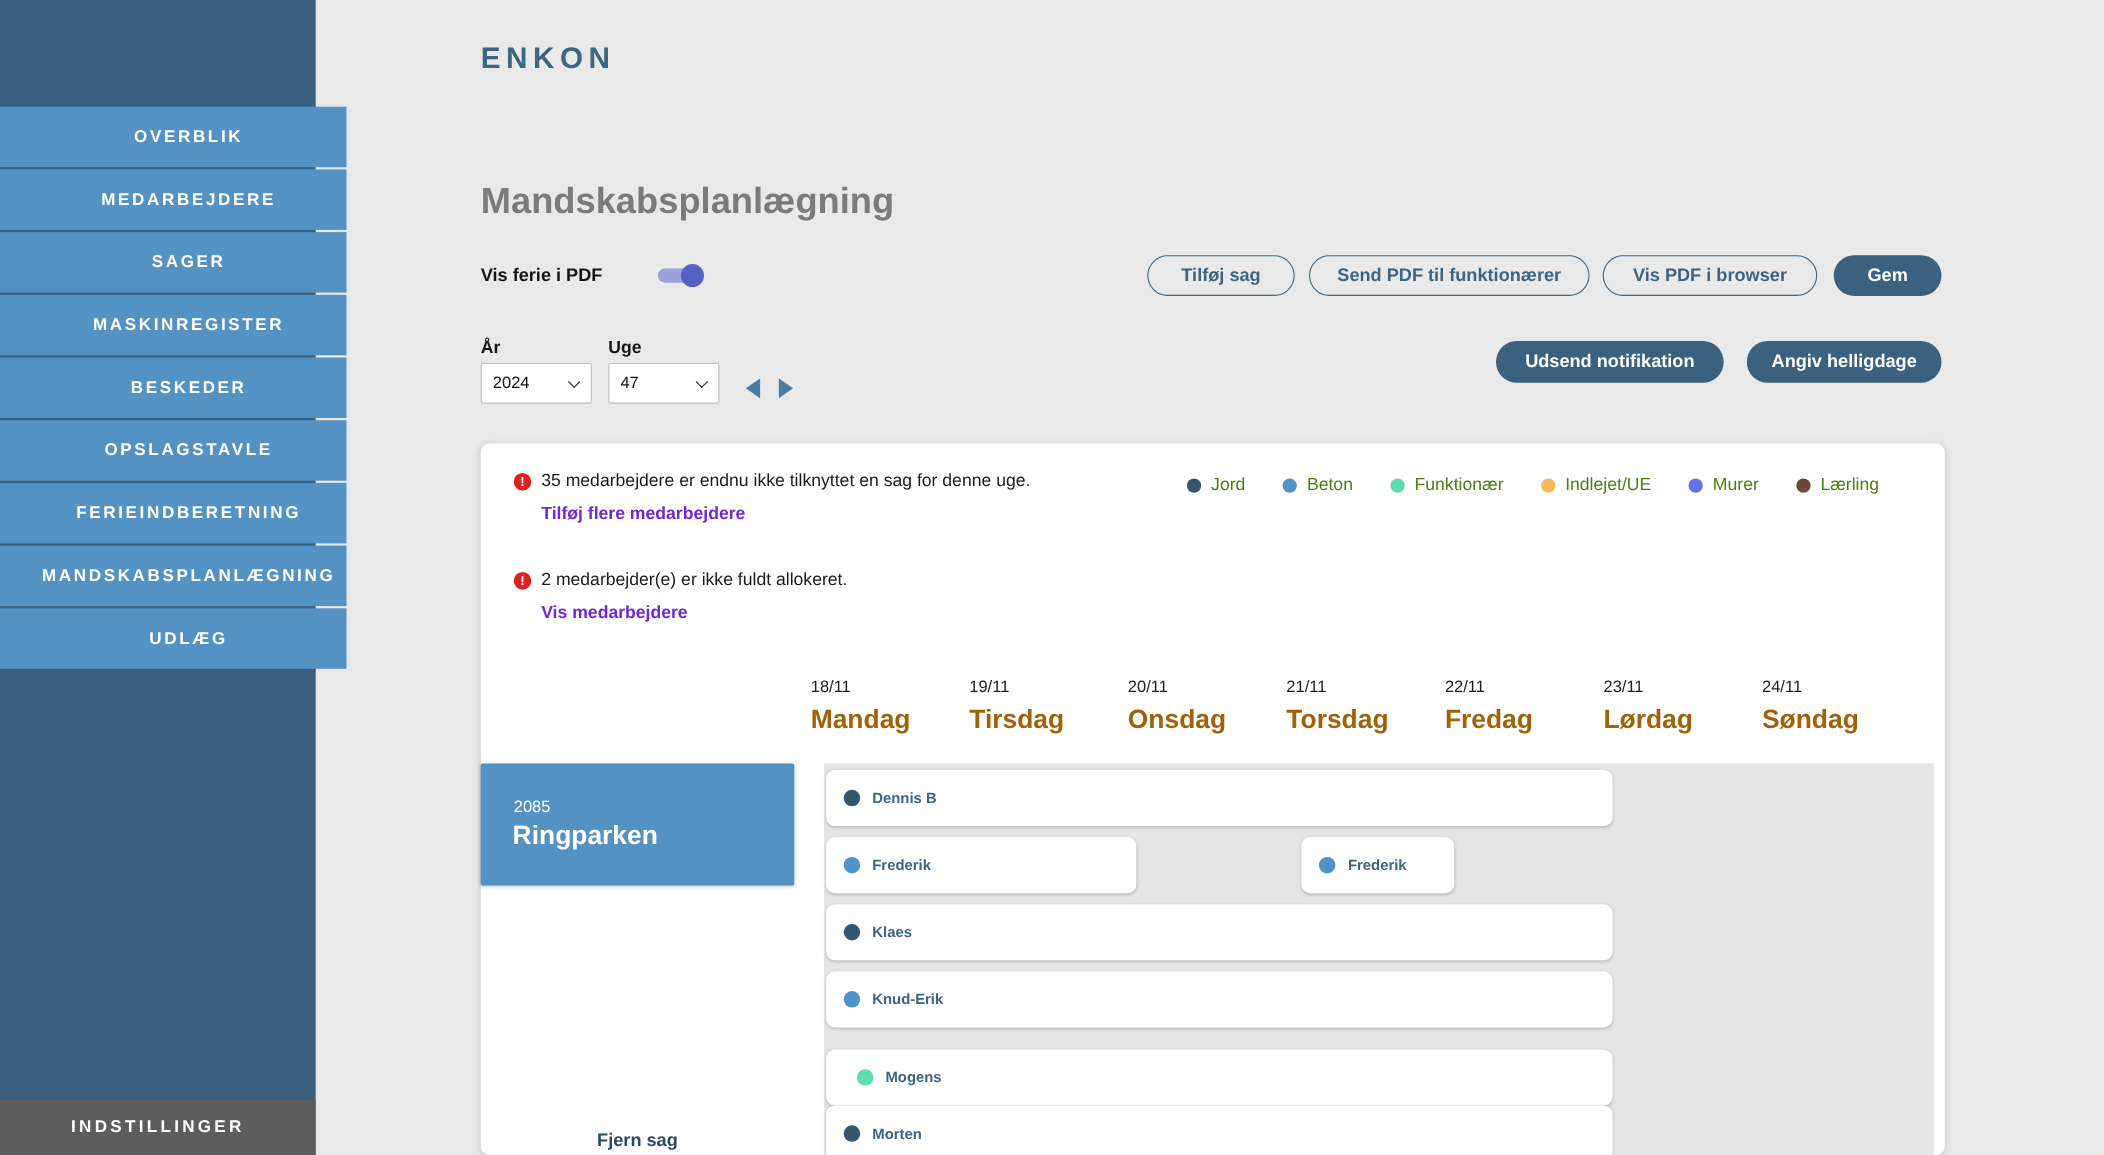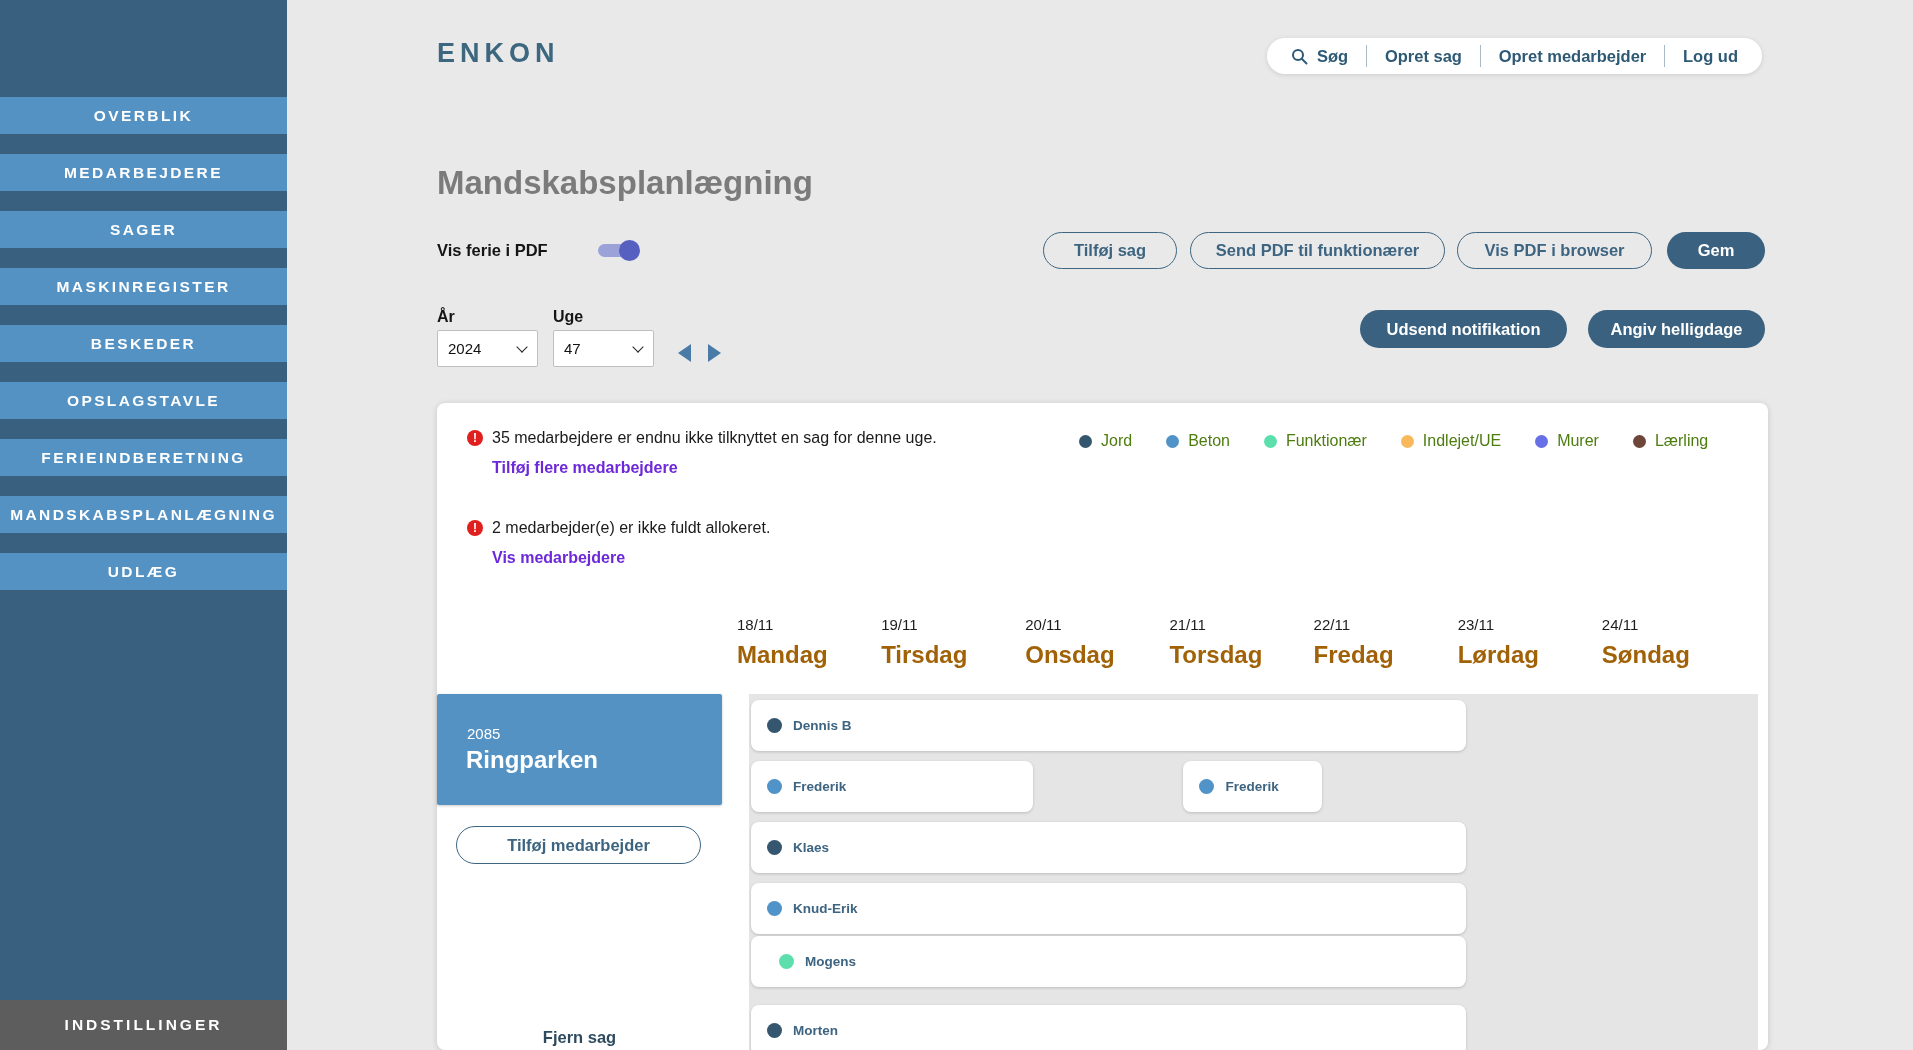--- a/index.html
+++ b/index.html
@@ -1,22 +1,22 @@
 <!DOCTYPE html>
 <html><head>
 <meta charset="utf-8">
 <style>
   html,body{margin:0;padding:0;background:#e9e9e9;font-family:"Liberation Sans",sans-serif;}
   .stage{position:relative;width:1913px;height:1050px;overflow:hidden;background:#e9e9e9;}
 
   
   .sidebar{position:absolute;left:0;top:0;width:287px;height:1050px;background:#3a6080;}
-  .sb-item{position:absolute;left:0;width:287px;height:37px;background:#5492c3;color:#fff;
+  .sb-item{position:absolute;left:0;width:287px;height:55px;background:#5492c3;color:#fff;
            font-weight:bold;font-size:15.5px;letter-spacing:2.4px;display:flex;align-items:center;
-           justify-content:center;white-space:nowrap;cursor:pointer;}
+           justify-content:center;white-space:nowrap;cursor:pointer;padding-left:28px;}
   .sb-settings{position:absolute;left:0;top:1000px;width:287px;height:50px;background:#5d5d5d;color:#fff;
            font-weight:bold;font-size:15.5px;letter-spacing:3px;display:flex;align-items:center;justify-content:center;cursor:pointer;}
 
   
   .logo{position:absolute;left:437px;top:38px;font-size:27px;font-weight:800;letter-spacing:5px;color:#3d667f;cursor:pointer;}
   .navpill{position:absolute;left:1267px;top:38px;width:495px;height:36px;background:#fff;border-radius:18px;
            box-shadow:0 1px 5px rgba(0,0,0,.12);display:flex;align-items:center;justify-content:space-between;
            padding:0 24px;box-sizing:border-box;}
   .nav-item{display:flex;align-items:center;gap:9px;font-weight:bold;font-size:16.5px;color:#2e5975;cursor:pointer;white-space:nowrap;}
   .nav-div{width:1.5px;height:22px;background:#a9bac6;}
@@ -97,37 +97,20 @@
         <div class="sb-item" style="top: 382px;">OPSLAGSTAVLE</div>
         <div class="sb-item" style="top: 439px;">FERIEINDBERETNING</div>
         <div class="sb-item" style="top: 496px;">MANDSKABSPLANLÆGNING</div>
         <div class="sb-item" style="top: 553px;">UDLÆG</div>
       </div>
     <div class="sb-settings">INDSTILLINGER</div>
   </nav>
 
   <div class="logo">ENKON</div>
 
-  <div class="navpill">
-    <div class="nav-item">
-      <span style="display:flex;">
-        <svg width="17" height="17" viewBox="0 0 17 17">
-            <circle cx="7" cy="7" r="5" fill="none" stroke="#2e5975" stroke-width="2"></circle>
-            <line x1="11" y1="11" x2="15.5" y2="15.5" stroke="#2e5975" stroke-width="2" stroke-linecap="round"></line>
-          </svg>
-      </span>
-      <span>Søg</span>
-    </div>
-    <span class="nav-div"></span>
-    <div class="nav-item">Opret sag</div>
-    <span class="nav-div"></span>
-    <div class="nav-item">Opret medarbejder</div>
-    <span class="nav-div"></span>
-    <div class="nav-item">Log ud</div>
-  </div>
 
   <h1 class="page-title" style="margin:0;">Mandskabsplanlægning</h1>
 
   <div class="ferie-label">Vis ferie i PDF</div>
   <div class="toggle on" id="ferie-toggle">
     <span class="knob"></span>
   </div>
 
   <button class="pill-btn" style="left:1043px;top:232px;width:134px;">Tilføj sag</button>
   <button class="pill-btn" style="left:1190px;top:232px;width:255px;">Send PDF til funktionærer</button>
@@ -237,30 +220,29 @@
         <span class="bar-name">Frederik</span>
       </div>
       <div class="bar" style="left: 2px; top: 128px; width: 714.7px; height: 51px;">
         <span class="bar-dot" style="background: rgb(52, 87, 111);"></span>
         <span class="bar-name">Klaes</span>
       </div>
       <div class="bar" style="left: 2px; top: 189px; width: 714.7px; height: 51px;">
         <span class="bar-dot" style="background: rgb(79, 147, 201);"></span>
         <span class="bar-name">Knud-Erik</span>
       </div>
-      <div class="bar" style="left: 2px; top: 242px; width: 714.7px; height: 51px; padding-left: 28px;">
+      <div class="bar" style="left: 2px; top: 260px; width: 714.7px; height: 51px; padding-left: 28px;">
         <span class="bar-dot" style="background: rgb(92, 223, 172);"></span>
         <span class="bar-name">Mogens</span>
       </div>
       <div class="bar" style="left: 2px; top: 311px; width: 714.7px; height: 51px;">
         <span class="bar-dot" style="background: rgb(52, 87, 111);"></span>
         <span class="bar-name">Morten</span>
       </div>
     </div>
 
   <div class="project-card">
     <div class="project-number">2085</div>
     <div class="project-name">Ringparken</div>
   </div>
-  <button class="add-btn">Tilføj medarbejder</button>
   <div class="remove-link">Fjern sag</div>
 
 </div>
 
 </body></html>

